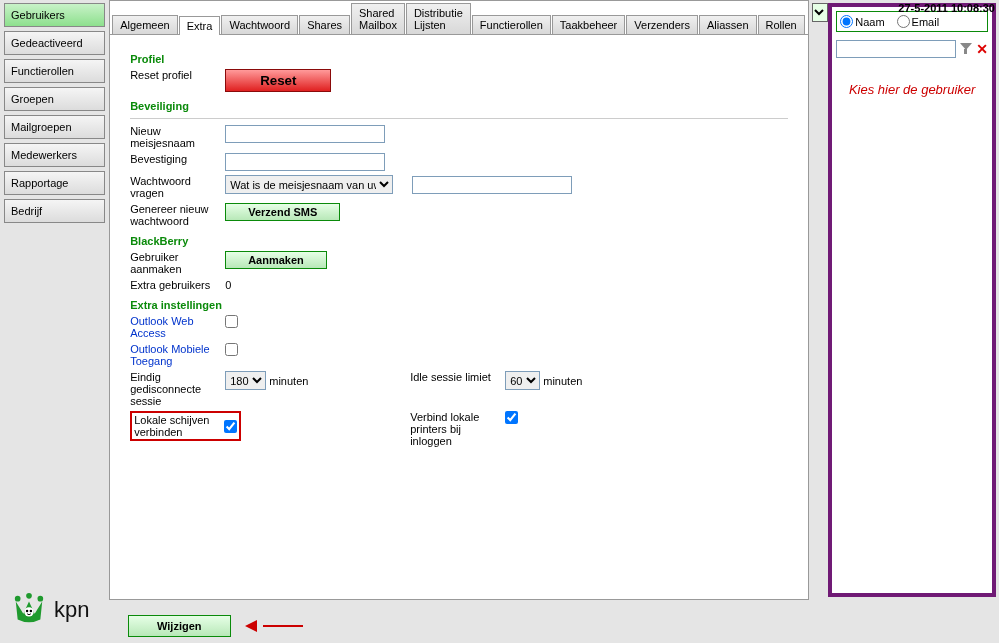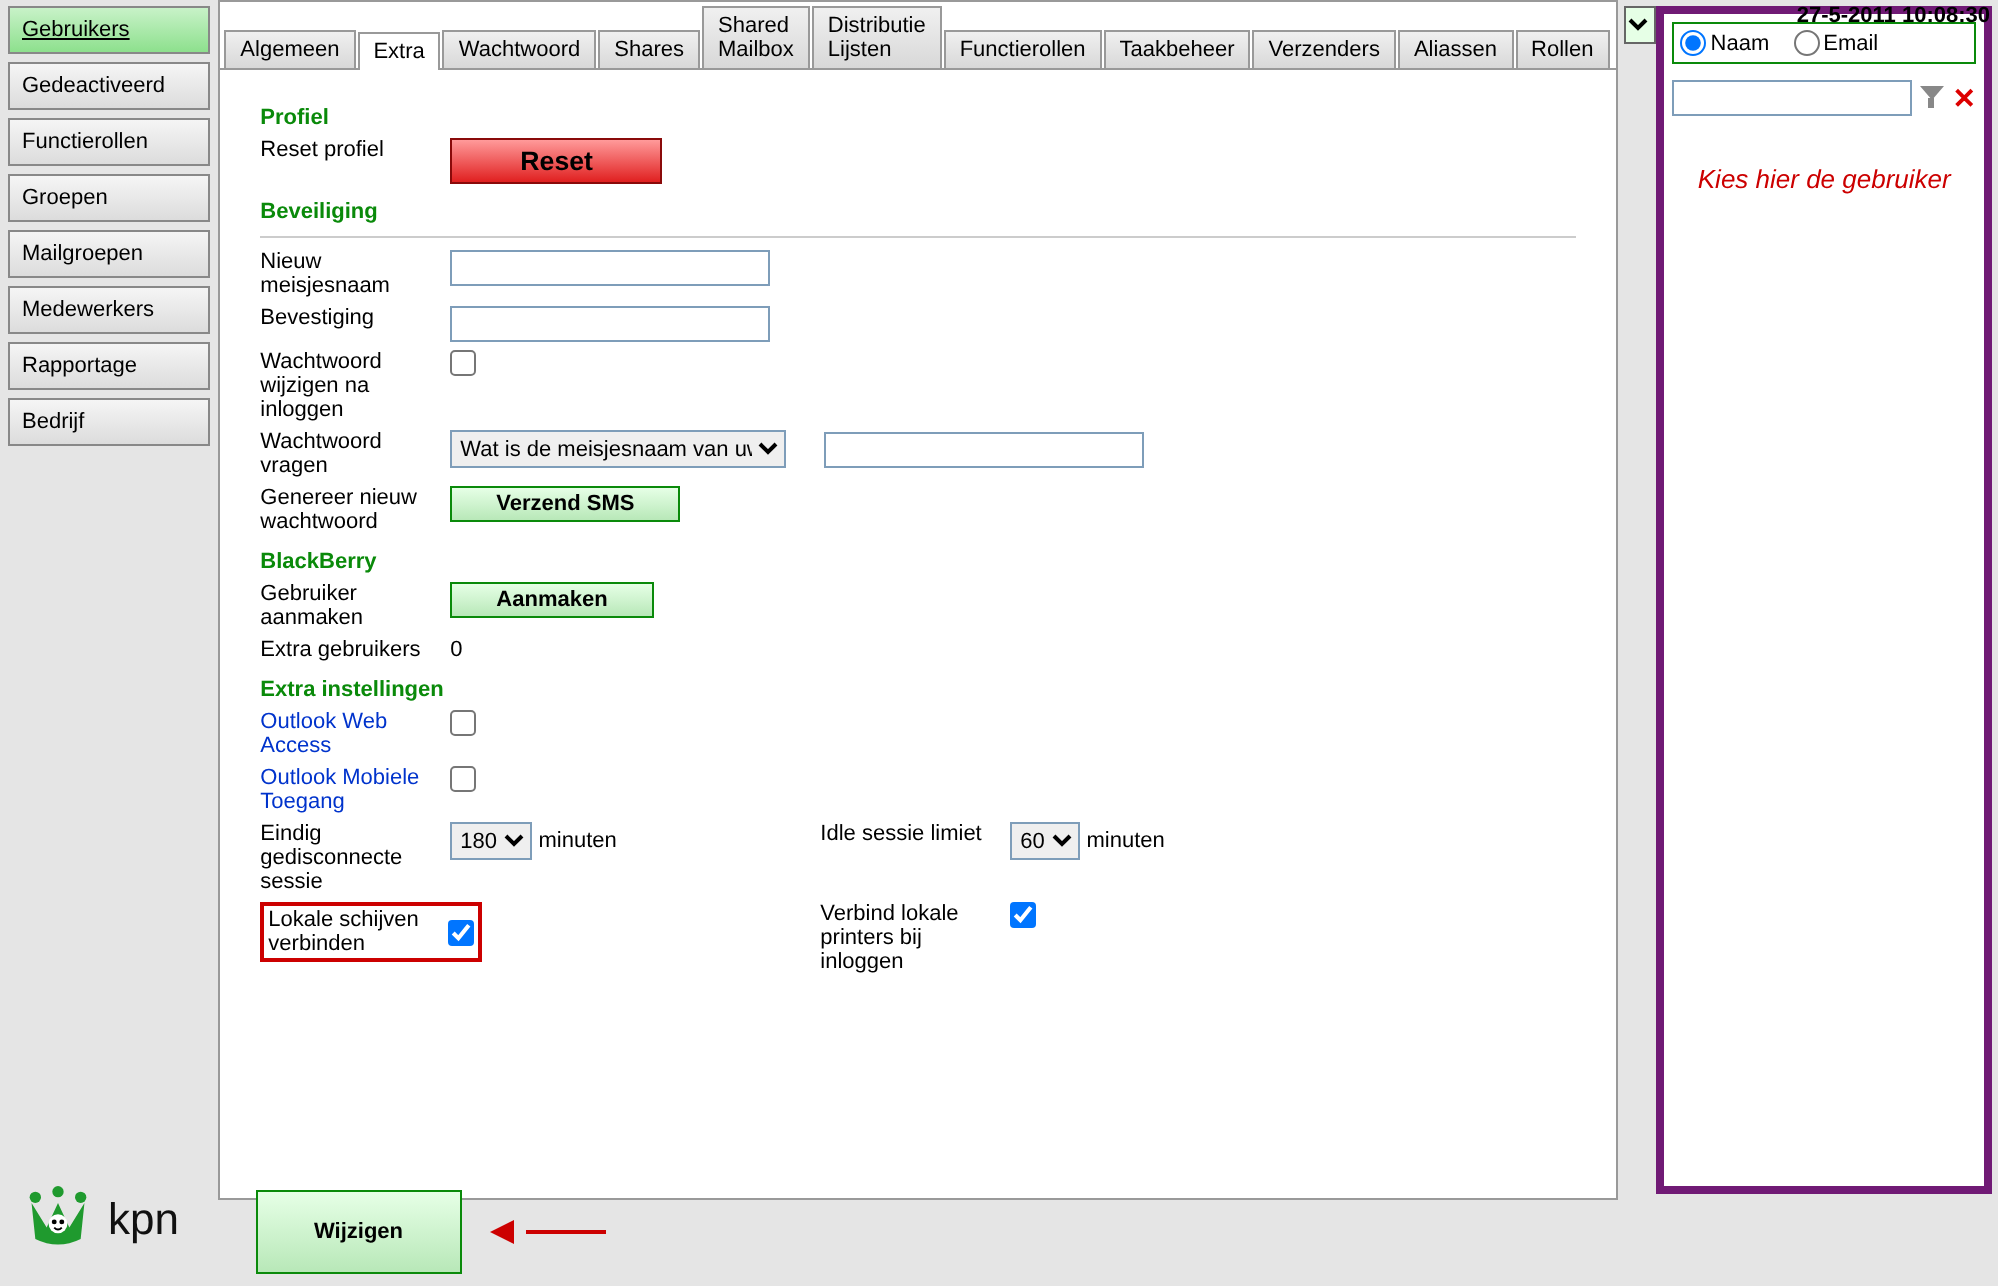--- a/index.html
+++ b/index.html
@@ -28,21 +28,20 @@
   background: linear-gradient(to bottom, #f5f5f5, #dcdcdc);
   border: 1px solid #888;
   padding: 5px 6px;
   text-align: left;
   font-size: 11px;
   cursor: pointer;
   width: 100%;
 }
 .sidebar-button.active {
   background: linear-gradient(to bottom, #c8f2c8, #8de08d);
-  text-decoration: underline;
 }
 .content-area {
   flex: 1;
   background: #fff;
   border: 1px solid #999;
   display: flex;
   flex-direction: column;
   position: relative;
 }
 .tabs {
@@ -302,24 +301,20 @@
 
       <div class="section-title">Beveiliging</div>
       <div class="hr"></div>
       <div class="form-row">
         <div class="label">Nieuw meisjesnaam</div>
         <div class="control"><input type="password" style="width: 160px;"></div>
       </div>
       <div class="form-row">
         <div class="label">Bevestiging</div>
         <div class="control"><input type="password" style="width: 160px;"></div>
-      </div>
-      <div class="form-row">
-        <div class="label">Wachtwoord wijzigen na inloggen</div>
-        <div class="control"><input type="checkbox" style=""></div>
       </div>
       <div class="form-row">
         <div class="label">Wachtwoord vragen</div>
         <div class="control">
           <select style="width:168px">
             <option>Wat is de meisjesnaam van uw</option>
           </select>
           &nbsp;&nbsp;&nbsp;&nbsp;
           <input type="text" style="width: 160px;">
         </div>
@@ -423,15 +418,15 @@
       <circle cx="20" cy="20" r="5" fill="#fff"></circle>
       <circle cx="18" cy="19" r="1.3" fill="#000"></circle>
       <circle cx="22" cy="19" r="1.3" fill="#000"></circle>
       <path d="M18 22 Q20 24 22 22" stroke="#000" stroke-width="1" fill="none"></path>
     </svg>
   </div>
   <div class="logo-text">kpn</div>
 </div>
 
 <div class="bottom-bar">
-  <button class="btn" style="padding:14px 28px">Wijzigen</button>
+  <button class="btn" style="padding:4px 28px">Wijzigen</button>
   <div class="arrow-red"></div>
 </div>
 
 </body></html>

